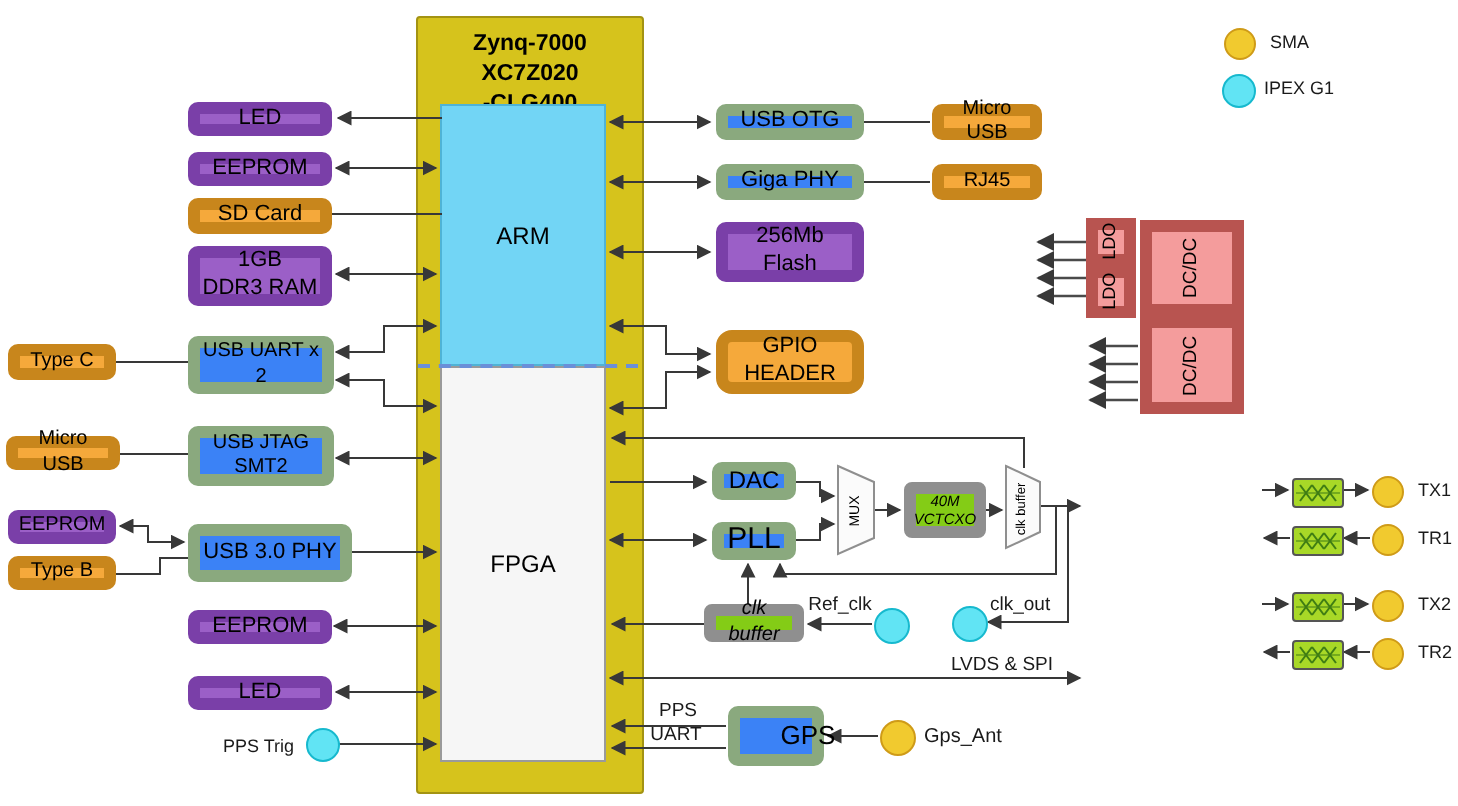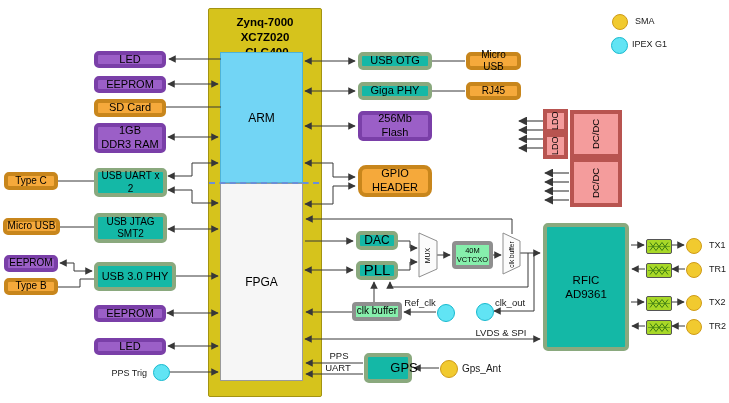--- a/index.html
+++ b/index.html
@@ -3,28 +3,28 @@
 <meta charset="utf-8">
 <style>
   html,body{margin:0;padding:0;background:#ffffff;}
   #canvas{
     position:relative;width:729px;height:403px;background:#ffffff;overflow:hidden;
     font-family:"Liberation Sans", sans-serif;color:#000;
   }
   .abs{position:absolute;box-sizing:border-box;}
   .blk{
     position:absolute;box-sizing:border-box;display:flex;align-items:center;justify-content:center;
-    text-align:center;font-size:11px;line-height:1.25;border:4px solid #0c4a6e;border-radius:5px;
+    text-align:center;font-size:11px;line-height:1.25;border:6px solid #0c4a6e;border-radius:5px;
     white-space:pre-line;z-index:3;
   }
   .purple{background:#9b5fc7;border-color:#7a3fa8;}
   .orange{background:#f5a93b;border-color:#c8861c;}
-  .green{background:#14b8a6;border-color:#8aa97e;}
+  .green{background:#3b82f6;border-color:#8aa97e;}
   .pink{background:#f49c9c;border-color:#b85450;border-radius:0;}
-  .whitebox{background:#86efac;border-color:#8f8f8f;border-radius:4px;}
+  .whitebox{background:#84cc16;border-color:#8f8f8f;border-radius:4px;font-style:italic;}
   .sm{font-size:10px;}
   .vtext{transform:rotate(-90deg);white-space:nowrap;}
   .zynq{
     position:absolute;left:208px;top:8px;width:112px;height:387px;background:#d6c31c;
     border:1px solid #a39312;border-radius:2px;z-index:0;
   }
   .zynq-title{position:absolute;left:0;top:6px;width:112px;text-align:center;font-size:11.5px;
     font-weight:bold;line-height:1.3;white-space:pre-line;}
   .arm{position:absolute;left:220px;top:52px;width:83px;height:131px;background:#72d5f5;
     border:1px solid #4fb3d6;z-index:1;display:flex;align-items:center;justify-content:center;
@@ -186,22 +186,20 @@
 VCTCXO</div>
   <div class="abs" style="left:498px;top:246px;width:26px;height:16px;display:flex;align-items:center;justify-content:center;z-index:3;">
     <span class="vtext" style="font-size:6.5px;">clk buffer</span>
   </div>
   <div class="blk whitebox sm" style="left:352px;top:302px;width:50px;height:19px;">clk buffer</div>
   <div class="lbl lbl-c" style="left:398px;top:297px;width:44px;font-size:9.5px;">Ref_clk</div>
   <div class="circle ccir" style="left:437px;top:304px;width:16px;height:16px;"></div>
   <div class="circle ccir" style="left:476px;top:303px;width:16px;height:16px;"></div>
   <div class="lbl" style="left:495px;top:297px;font-size:9.5px;">clk_out</div>
 
-  <div class="blk green rfic" style="left:543px;top:223px;width:86px;height:128px;">RFIC
-AD9361</div>
   <div class="lbl lbl-c" style="left:455px;top:327px;width:92px;font-size:9.5px;">LVDS &amp; SPI</div>
 
   <div class="filter" style="left:646px;top:239px;">
     <svg width="24" height="13">
         <g stroke="#3f7d14" stroke-width="1">
           <line x1="1" y1="6.5" x2="23" y2="6.5" stroke-width="0.6"></line>
           <line x1="3" y1="2.5" x2="9" y2="10.5"></line>
           <line x1="9" y1="2.5" x2="3" y2="10.5"></line>
           <line x1="9" y1="2.5" x2="15" y2="10.5"></line>
           <line x1="15" y1="2.5" x2="9" y2="10.5"></line>

